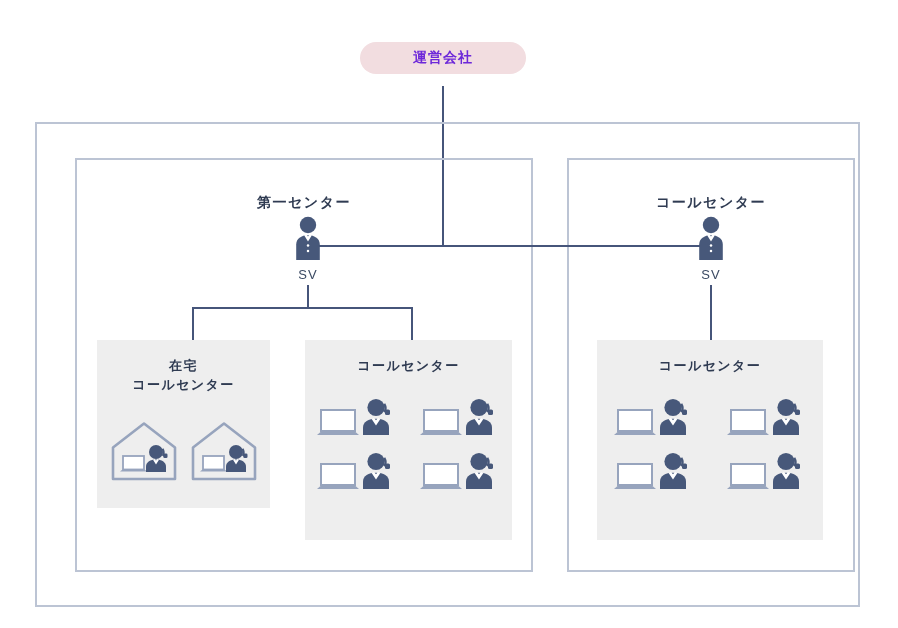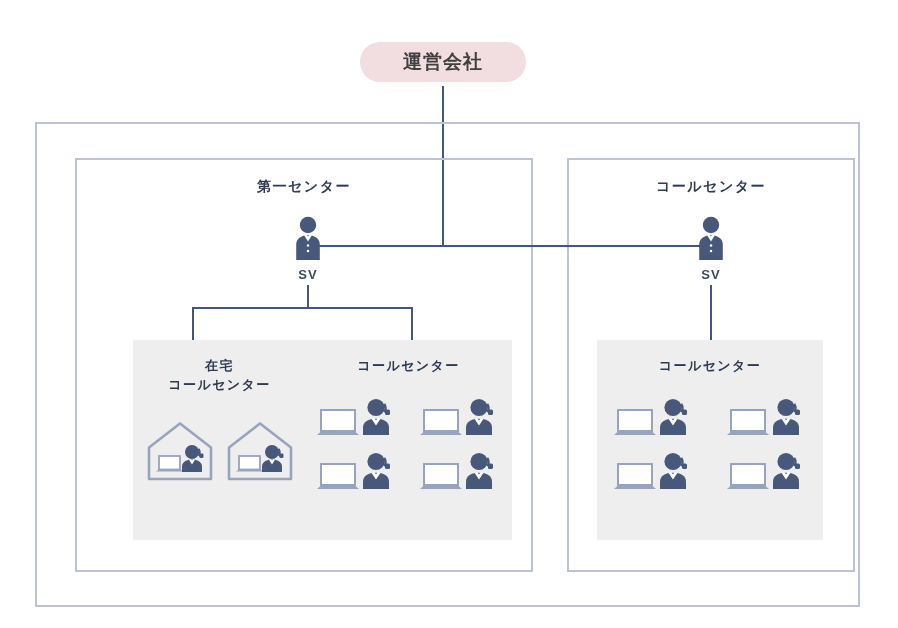--- a/index.html
+++ b/index.html
@@ -18,28 +18,28 @@
     background: #ffffff;
     overflow: hidden;
   }
 
   
   .company-pill {
     position: absolute;
     left: 360px;
     top: 42px;
     width: 166px;
-    height: 40px;
+    height: 32px;
     border-radius: 22px;
     background: #f2dde0;
     display: flex;
     align-items: center;
     justify-content: center;
-    color: #404040;
-    font-size: 19px;
+    color: #6d28d9;
+    font-size: 14px;
     font-weight: 700;
     letter-spacing: 1px;
   }
 
   
   .outer-frame {
     position: absolute;
     left: 35px;
     top: 122px;
     width: 825px;
@@ -52,21 +52,21 @@
     position: absolute;
     border: 2px solid #bcc4d4;
     background: transparent;
     box-sizing: border-box;
   }
   #center-frame-1 { left: 75px;  top: 158px; width: 458px; height: 414px; }
   #center-frame-2 { left: 567px; top: 158px; width: 288px; height: 414px; }
 
   .center-title {
     position: absolute;
-    top: 178px;
+    top: 194px;
     font-size: 14px;
     font-weight: 700;
     color: #2f3b52;
     letter-spacing: 1.5px;
     text-align: center;
     white-space: nowrap;
   }
   #center-title-1 { left: 75px;  width: 458px; }
   #center-title-2 { left: 567px; width: 288px; }
 
@@ -82,32 +82,32 @@
   .sv-node {
     position: absolute;
     width: 60px;
     text-align: center;
   }
   #sv-node-1 { left: 278px; top: 216px; }
   #sv-node-2 { left: 681px; top: 216px; }
   .sv-label {
     margin-top: 3px;
     font-size: 13px;
-    font-weight: 700;
+    font-weight: 400;
     color: #3b4a63;
     letter-spacing: 1px;
   }
 
   
   .group-box {
     position: absolute;
     background: #eeeeee;
     box-sizing: border-box;
   }
-  #group-home     { left: 97px;  top: 340px; width: 173px; height: 200px; margin-left: 36px; }
+  #group-home     { left: 97px;  top: 340px; width: 173px; height: 168px; }
   #group-call-1   { left: 305px; top: 340px; width: 207px; height: 200px; }
   #group-call-2   { left: 597px; top: 340px; width: 226px; height: 200px; }
 
   .group-title {
     position: absolute;
     left: 0;
     top: 16px;
     width: 100%;
     text-align: center;
     font-size: 13px;

